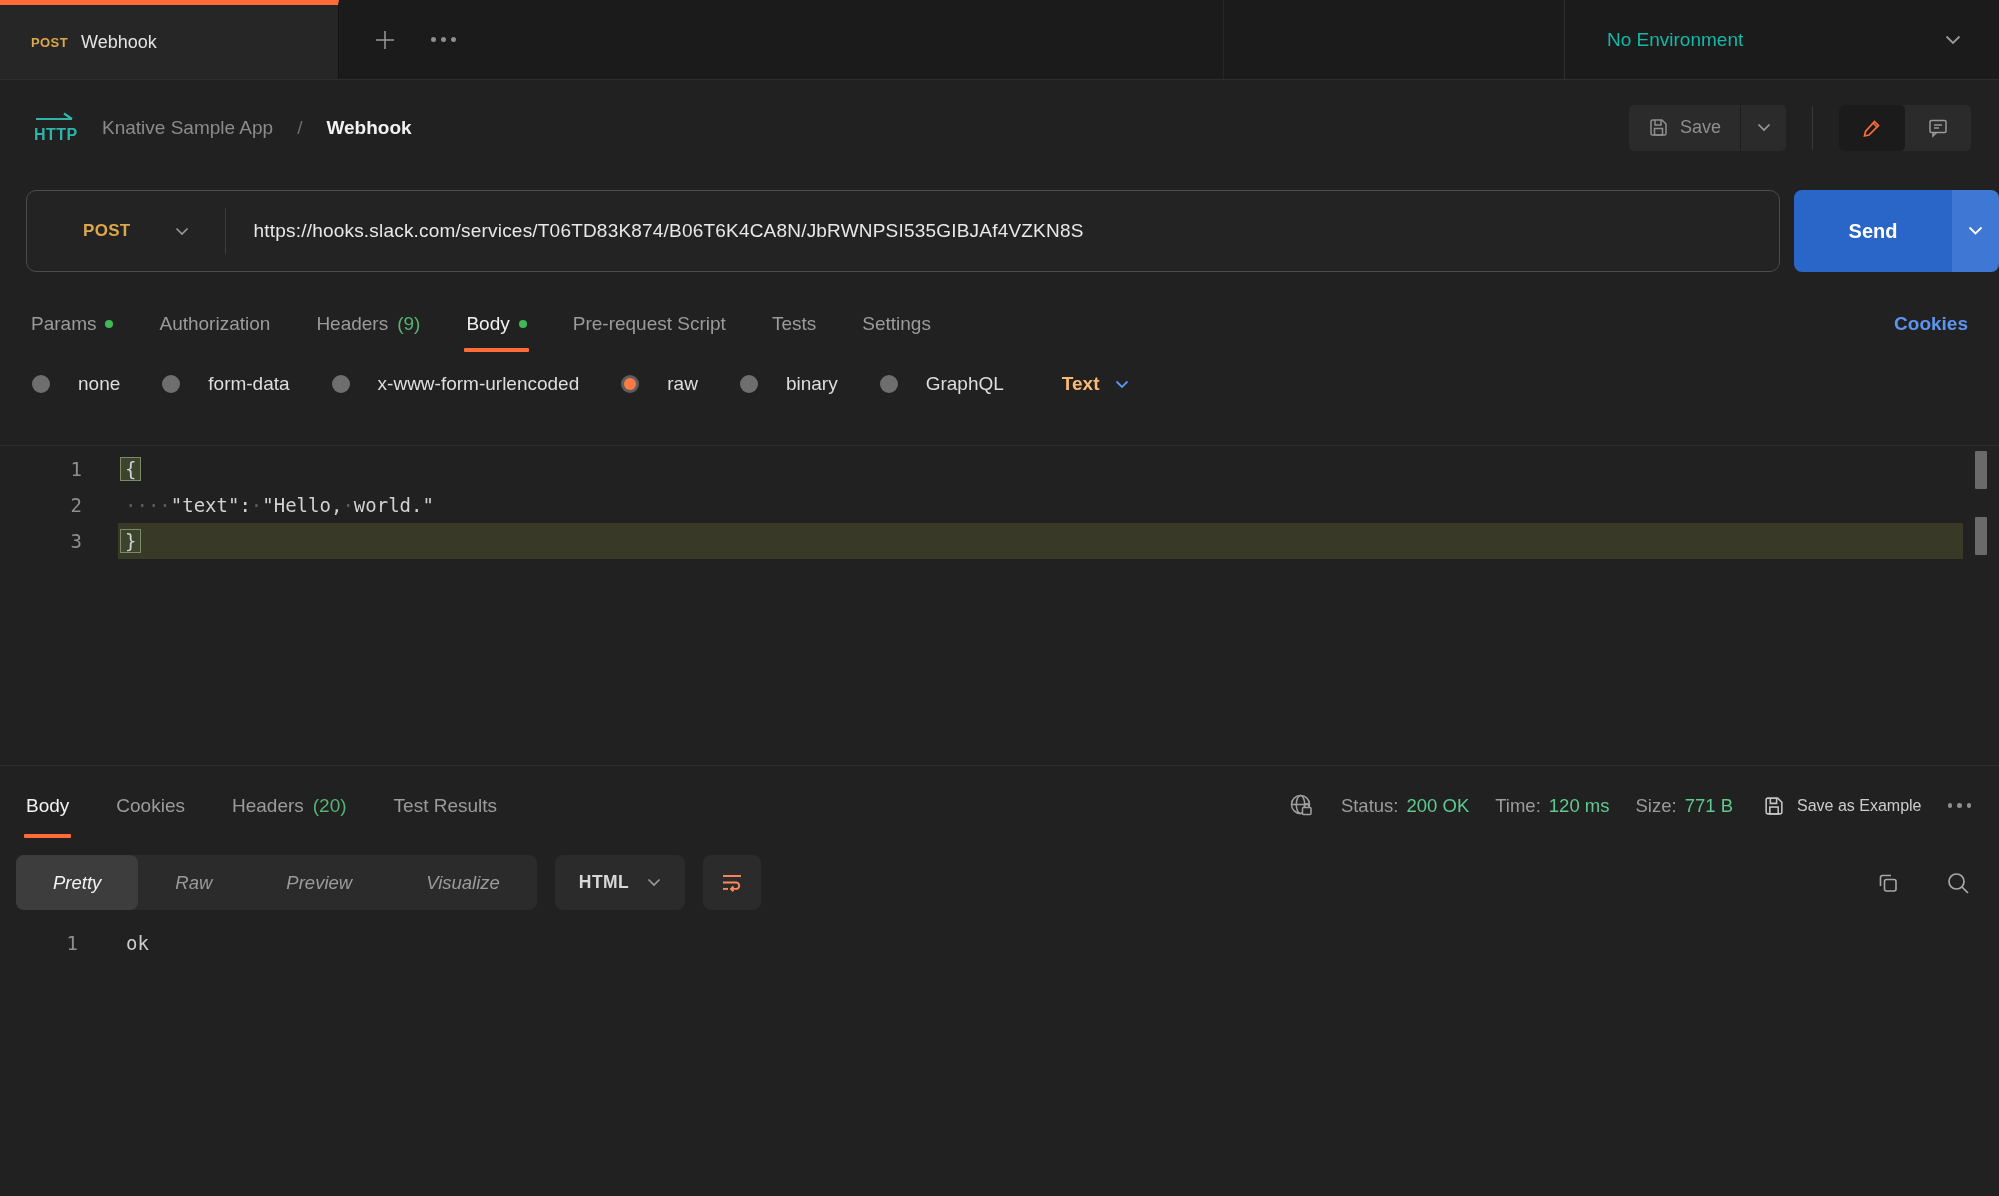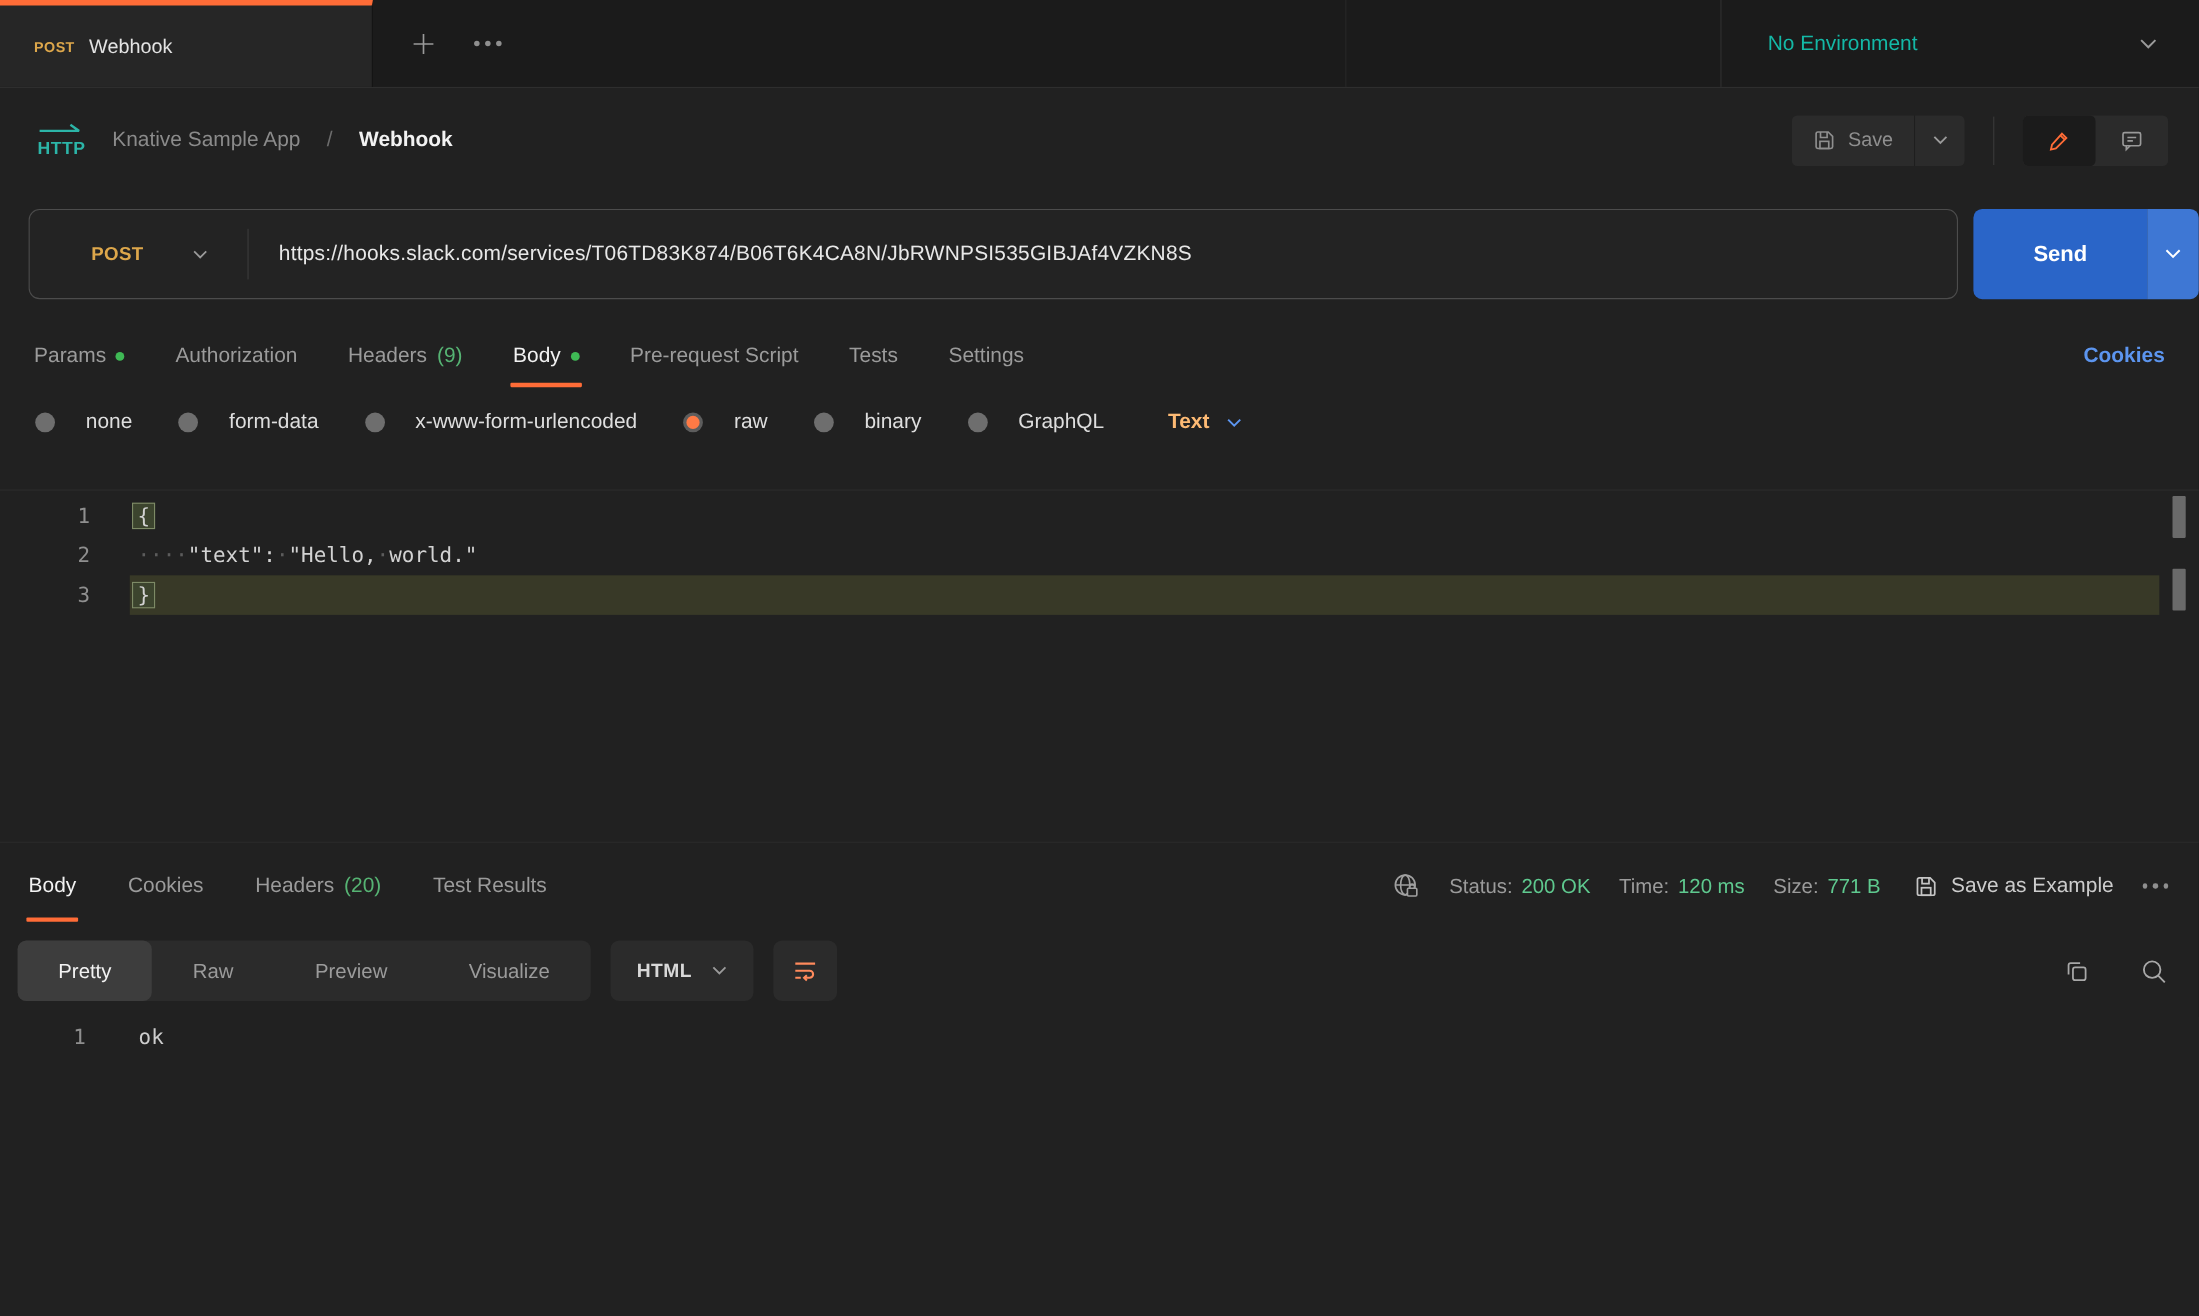--- a/index.html
+++ b/index.html
@@ -89,29 +89,29 @@
   .ed-scroll .thumb { width:12px; height:38px; background:#6a6a6a; margin-bottom:28px; border-radius:1px; }
 
   
   .resp-header { display:flex; align-items:center; height:80px; border-top:1px solid #2e2e2e;
                  padding:0 28px 0 26px; }
   .resp-tabs { display:flex; align-items:center; gap:47px; height:100%; font-size:19px; color:#9b9b9b; }
   .resp-tabs .rtab.active::after { bottom:7px; height:4px; }
   .resp-meta { margin-left:auto; display:flex; align-items:center; font-size:18.5px; color:#9b9b9b; }
   .meta-pair { display:flex; gap:8px; margin-left:26px; }
   .meta-val { color:#5fc98f; }
-  .saveex { display:flex; align-items:center; gap:12px; margin-left:30px; color:#cccccc; font-size:19px; cursor:pointer; }
+  .saveex { display:flex; align-items:center; gap:12px; margin-left:30px; color:#cccccc; font-size:16px; cursor:pointer; }
   .resp-more { margin-left:26px; }
   .resp-more i { width:4.5px; height:4.5px; }
 
   
   .resp-toolbar { display:flex; align-items:center; margin-top:10px; padding:0 28px 0 16px; height:55px; }
   .seg-control { display:flex; background:#2b2b2b; border-radius:8px; height:55px; }
   .seg { display:grid; place-items:center; padding:14px 37px; color:#9b9b9b; font-size:18.5px;
-         border:none; background:none; cursor:pointer; }
+         border:none; background:none; cursor:pointer;font-style:italic; }
   .seg.active { background:#3d3d3d; color:#f2f2f2; border-radius:8px; }
   .format-btn { margin-left:18px; display:flex; align-items:center; gap:18px; background:#2b2b2b;
                 border:none; border-radius:8px; height:55px; padding:0 24px; color:#d8d8d8;
                 font-size:17.5px; font-weight:bold; letter-spacing:.4px; cursor:pointer; }
   .wrap-btn { margin-left:18px; width:58px; height:55px; background:#2b2b2b; border:none;
               border-radius:8px; display:grid; place-items:center; cursor:pointer; }
   .toolbar-right { margin-left:auto; display:flex; align-items:center; gap:44px; }
 
   
   .resp-body { margin-top:16px; font-family:"DejaVu Sans Mono", monospace; font-size:19px; }

